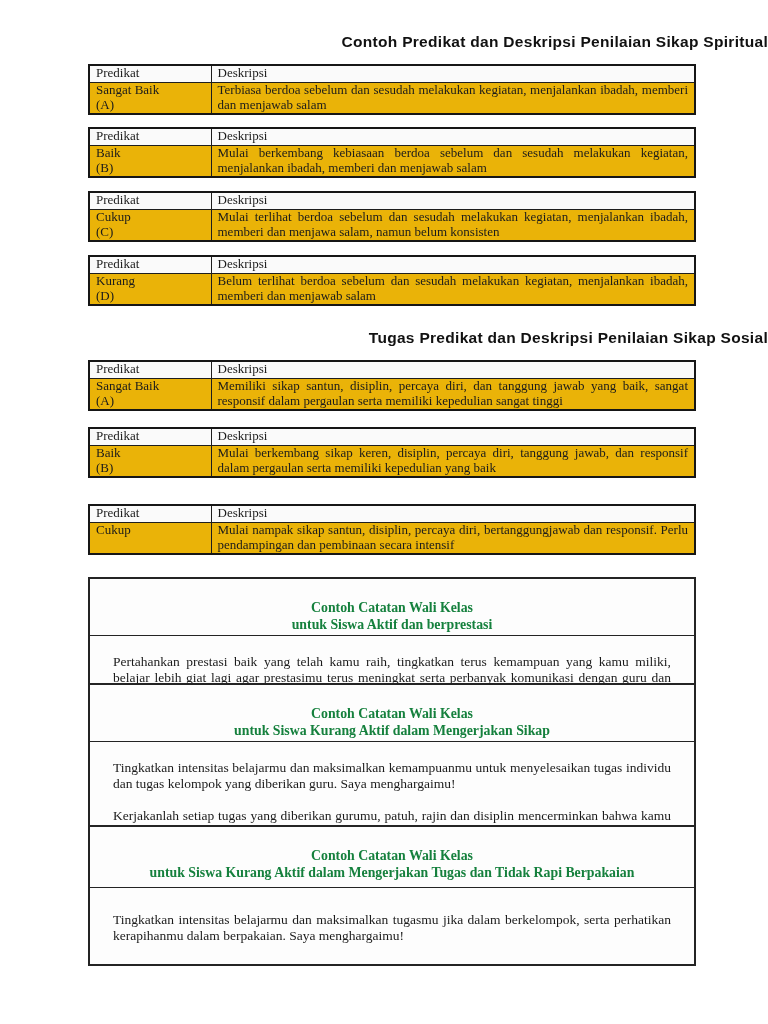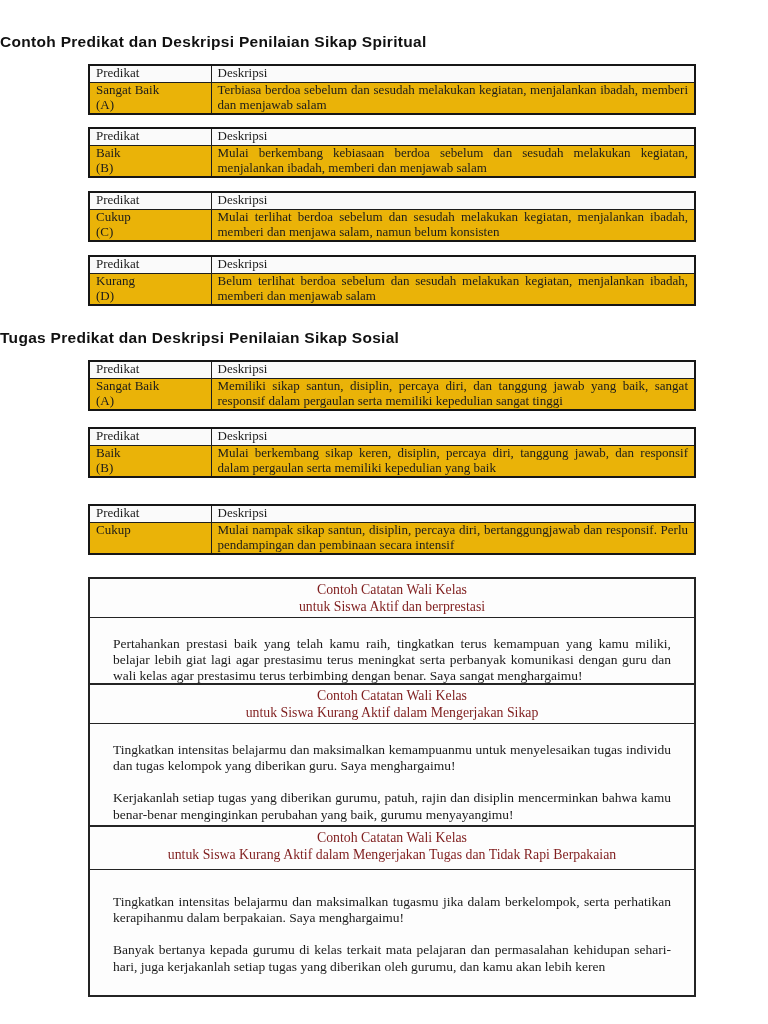--- a/index.html
+++ b/index.html
@@ -13,21 +13,21 @@
     height: 1024px;
     background: #ffffff;
     font-family: "Liberation Serif", serif;
     color: #1b1b1b;
     overflow: hidden;
   }
   .doc-title {
     position: absolute;
     left: 0;
     width: 768px;
-    text-align: left;
+    text-align: right;
     font-family: "Liberation Sans", sans-serif;
     font-weight: bold;
     font-size: 15.5px;
     letter-spacing: 0.3px;
     color: #111;
   }
   .ptable {
     position: absolute;
     left: 88px;
     width: 608px;
@@ -49,26 +49,26 @@
   .note {
     position: absolute;
     left: 88px;
     width: 608px;
     border: 2px solid #242424;
     background: #fdfdfd;
     box-sizing: border-box;
   }
   .note-head {
     text-align: center;
-    font-weight: normal;
+    font-weight: bold;
     font-size: 13.8px;
     line-height: 17px;
-    padding: 2px 4px 2px 4px;
+    padding: 20px 4px 2px 4px;
     border-bottom: 1.5px solid #242424;
-    color: #7f1d1d;
+    color: #15803d;
   }
   .note-body {
     padding: 2px 7px 3px 7px;
     font-size: 13.5px;
     line-height: 16.2px;
   }
   .note-body p { margin: 16px; text-align: justify; }
   .note2 .note-body { padding-bottom: 20px; }
   .note3 .note-head { padding-bottom: 6px; }
   .note3 .note-body { padding-top: 8px; padding-bottom: 4px; }
@@ -244,17 +244,16 @@
     </div>
   </div>
 
   <div class="note note3" style="top:825px">
     <div class="note-head">
       <div>Contoh Catatan Wali Kelas</div>
       <div>untuk Siswa Kurang Aktif dalam Mengerjakan Tugas dan Tidak Rapi Berpakaian</div>
     </div>
     <div class="note-body">
       <p>Tingkatkan intensitas belajarmu dan maksimalkan tugasmu jika dalam berkelompok, serta perhatikan kerapihanmu dalam berpakaian. Saya menghargaimu!</p>
-      <p>Banyak bertanya kepada gurumu di kelas terkait mata pelajaran dan permasalahan kehidupan sehari-hari, juga kerjakanlah setiap tugas yang diberikan oleh gurumu, dan kamu akan lebih keren</p>
     </div>
   </div>
 
 </div>
 
 </body></html>

